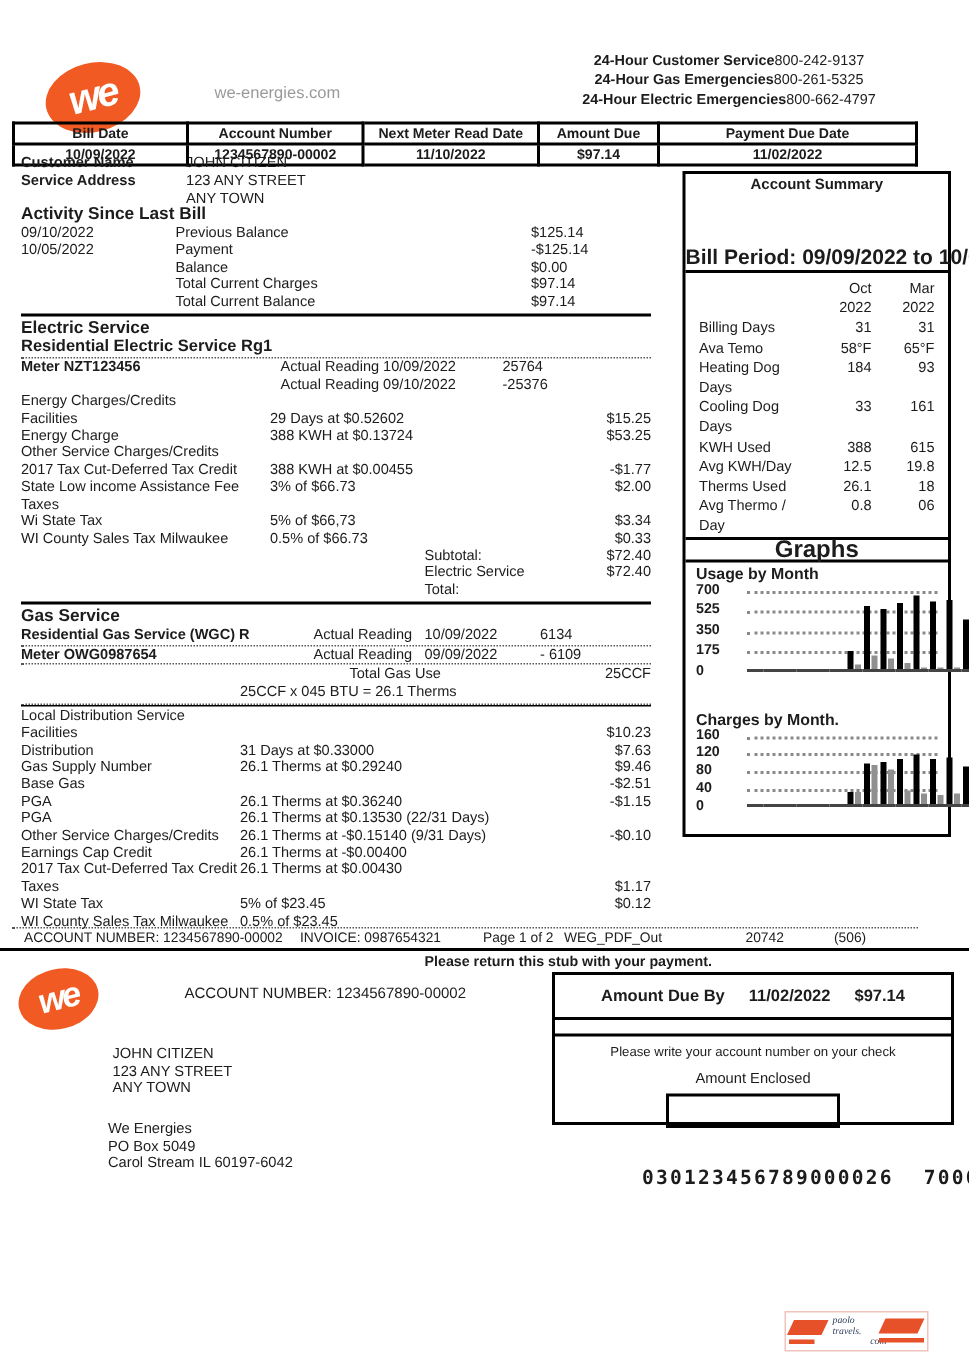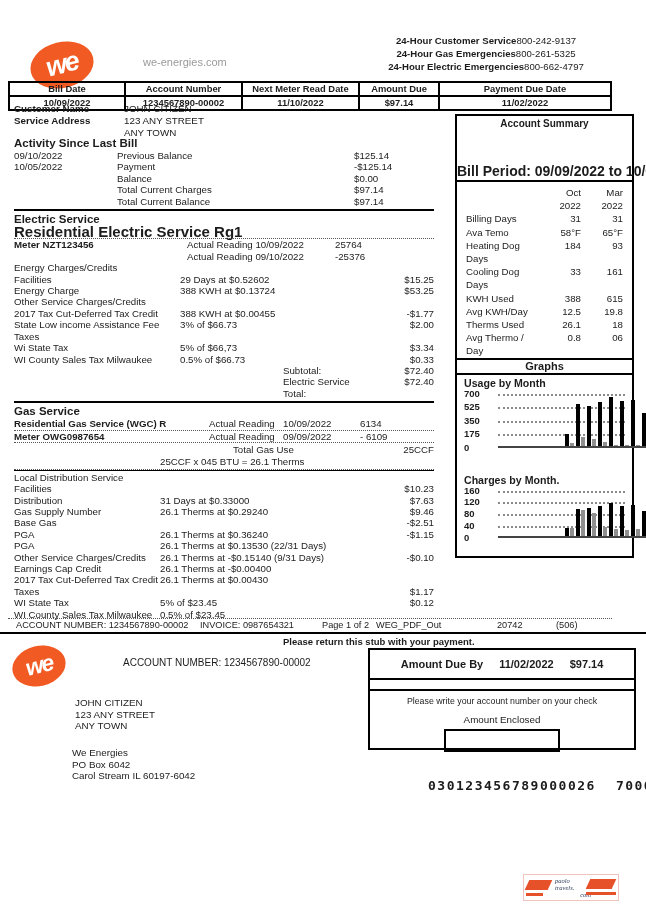--- a/index.html
+++ b/index.html
@@ -19,21 +19,21 @@
   .contact-label{font-weight:bold;}
   
   .header-table{position:absolute;left:8px;top:81px;width:604px;border-collapse:collapse;}
   .header-table td{border:2px solid #000;font-size:9.4px;font-weight:bold;text-align:center;padding:1px 0;line-height:10px;}
   
   .customer{position:absolute;left:14px;top:103px;font-size:9.8px;line-height:12px;}
   .cust-row{display:grid;grid-template-columns:110px 1fr;}
   
   .main-left{position:absolute;left:14px;top:136px;width:420px;font-size:9.7px;line-height:11.4px;}
   .sec-title{font-weight:bold;font-size:11.5px;line-height:14px;}
-  .sub-title{font-weight:bold;font-size:15px;border-bottom:1px dotted #555;padding-bottom:1px;}
+  .sub-title{font-weight:bold;font-size:11px;border-bottom:1px dotted #555;padding-bottom:1px;}
   .divider{border-top:2px solid #000;margin:2px 0 1px 0;}
   .arow{display:grid;grid-template-columns:103px 1fr 80px;}
   .arow .aa{}
   .mrow{display:grid;grid-template-columns:173px 148px 1fr;}
   .etotal{display:grid;grid-template-columns:219px 1fr 90px;border-top:1px dotted #555;border-bottom:1.5px solid #000;padding:1px 0;}
   .etotal .amt{text-align:right;}
   .crow{display:grid;grid-template-columns:166px 1fr 78px;}
   .crow .ca{text-align:right;}
   .grow{display:grid;grid-template-columns:146px 1fr 78px;}
   .grow .ca{text-align:right;}
@@ -49,21 +49,21 @@
   .right-panel{position:absolute;left:455px;top:114px;width:179px;height:444px;border:2px solid #000;
     display:flex;flex-direction:column;box-sizing:border-box;background:#fff;}
   .summary-head{border-bottom:2px solid #000;text-align:center;font-weight:bold;padding:2px 0 3px 0;}
   .summary-head .t1{font-size:10px;line-height:12px;}
   .summary-head .t2{font-size:14px;line-height:11px;white-space:nowrap;margin-top:36px;}
   .summary-table{padding:4px 9px 0 9px;font-size:9.7px;}
   .summary-row{display:flex;line-height:13.2px;}
   .summary-row .lab{flex:1;}
   .summary-row .v{width:42px;text-align:right;}
   .graphs-bar{margin-top:auto;border-top:2px solid #000;border-bottom:2px solid #000;
-    text-align:center;font-weight:bold;font-size:11px;line-height:13px;}
+    text-align:center;font-weight:bold;font-size:16px;line-height:13px;}
   .chart-title{font-weight:bold;font-size:10.6px;line-height:13px;padding:2px 4px 0 7px;}
   .chart{position:relative;margin:4px 7px 0 41px;}
   .chart1{height:82px;margin-bottom:24px;}
   .chart2{height:72px;margin-bottom:18px;}
   .gridline{position:absolute;left:0;right:0;border-top:2px dotted #8a8a8a;}
   .ytick{position:absolute;left:-34px;width:28px;font-size:9.5px;font-weight:bold;transform:translateY(-55%);}
   .bars{position:absolute;left:0;right:0;top:0;bottom:0;display:flex;justify-content:space-between;}
   .bargroup{display:flex;align-items:flex-end;gap:1px;height:100%;border-bottom:2px solid #444;padding:0 1px;box-sizing:border-box;}
   .bar{width:4px;}
   
@@ -606,21 +606,21 @@
 
   <div class="recipient">
 
   <div>JOHN CITIZEN</div>
       <div>123 ANY STREET</div>
       <div>ANY TOWN</div>
     </div>
   <div class="payee">
 
   <div>We Energies</div>
-      <div>PO Box 6042</div>
+      <div>PO Box 5049</div>
       <div>Carol Stream IL 60197-6042</div>
     </div>
 
   <div class="micr">
     <span>030123456789000026</span>
     <span>7000009714</span>
   </div>
 
   <div class="watermark">
     <div class="wm-stripe-left"></div>

